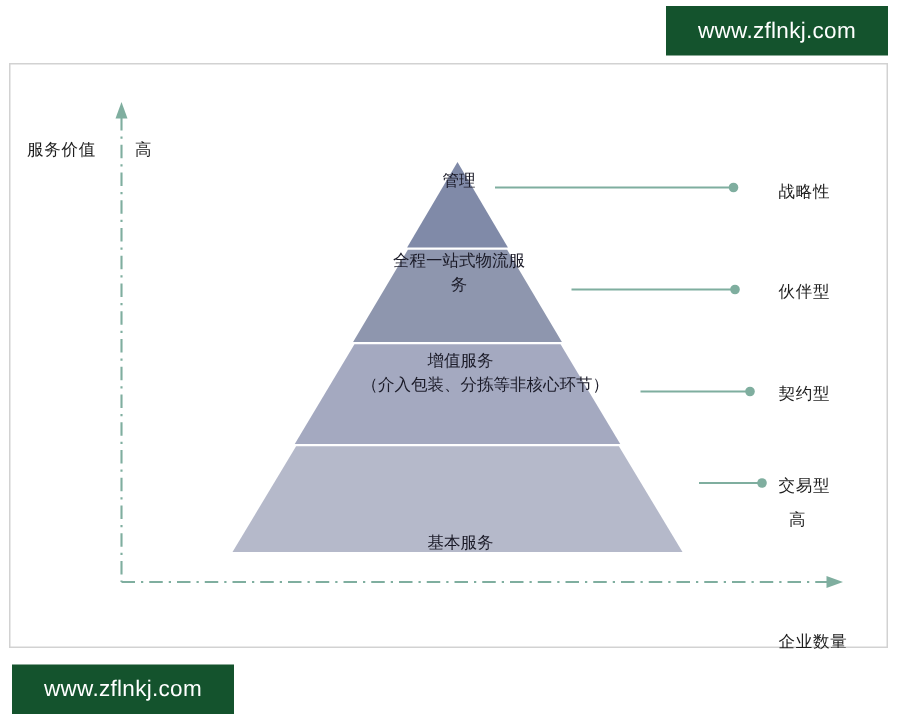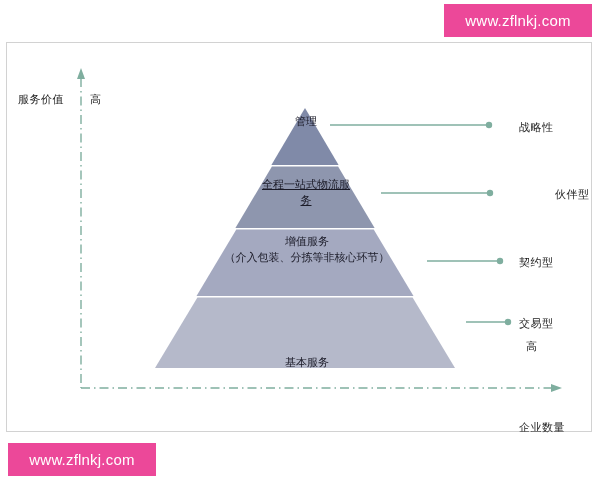--- a/index.html
+++ b/index.html
@@ -11,21 +11,21 @@
     height: 480px;
     background: #ffffff;
     font-family: "Liberation Sans", "DejaVu Sans", sans-serif;
     position: relative;
     overflow: hidden;
   }
 
   
   .watermark {
     position: absolute;
-    background: #ec4899;
+    background: #14532d;
     color: #ffffff;
     font-size: 15px;
     letter-spacing: 0.2px;
     display: flex;
     align-items: center;
     justify-content: center;
   }
   #watermark-top {
     right: 8px;
     top: 4px;
@@ -77,37 +77,37 @@
   .tier-text {
     position: absolute;
     text-align: center;
     color: #1b1b28;
     font-size: 11px;
     line-height: 1.45;
     font-family: "Liberation Sans", "DejaVu Sans", sans-serif;
     pointer-events: none;
   }
   .tier-title { display: block; }
-  .tier-sub   { display: block; }
+  .tier-sub   { display: block; text-align: right; }
 
   #tier-text-1 { left: 258px; top: 114px; width: 96px; }
-  #tier-text-2 { left: 228px; top: 177px; width: 156px; text-decoration: underline; }
+  #tier-text-2 { left: 228px; top: 167px; width: 156px; }
   #tier-text-3 { left: 208px; top: 234px; width: 198px; }
   #tier-text-4 { left: 178px; top: 308px; width: 258px; margin-top: 47px; }
 
   
   .category-label {
     position: absolute;
     font-size: 11px;
     color: #1d1d1d;
     white-space: nowrap;
     letter-spacing: 0.5px;
   }
   #category-label-0 { left: 519px; top: 120px; }
-  #category-label-1 { left: 519px; top: 187px; margin-left: 36px; }
+  #category-label-1 { left: 519px; top: 187px; }
   #category-label-2 { left: 519px; top: 255px; }
   #category-label-3 { left: 519px; top: 316px; }
 </style>
 </head>
 <body>
 
 <div id="figure-frame"></div>
 
 <svg id="chart-canvas" viewBox="0 0 600 480" xmlns="http://www.w3.org/2000/svg">
 

